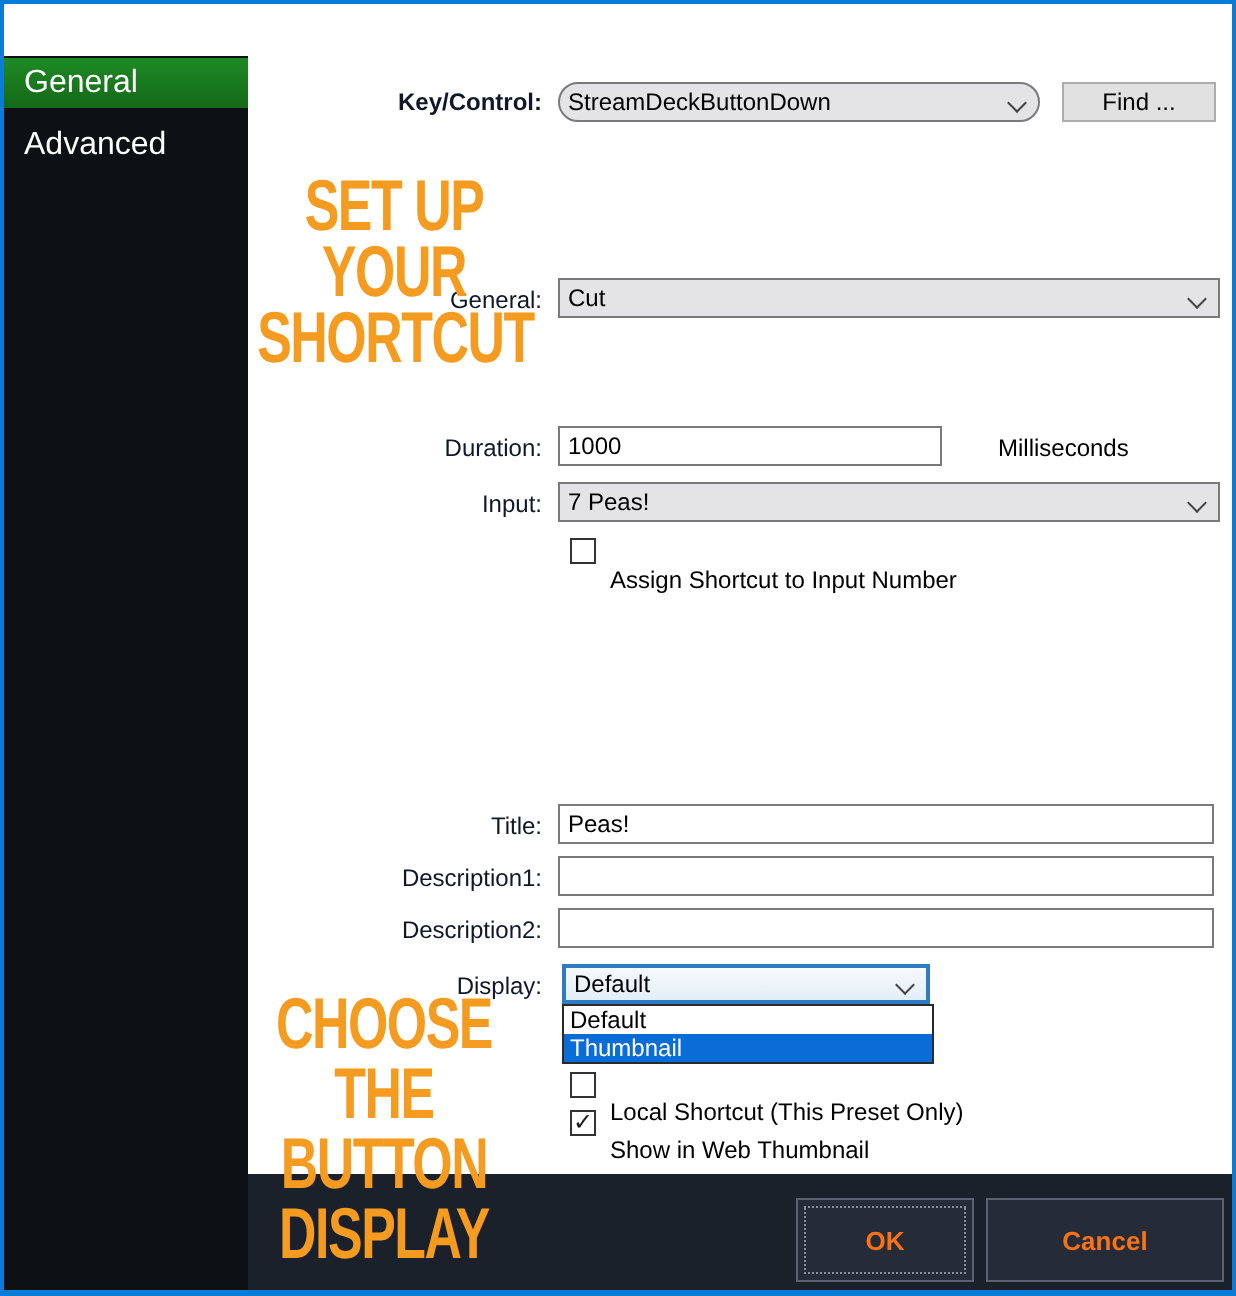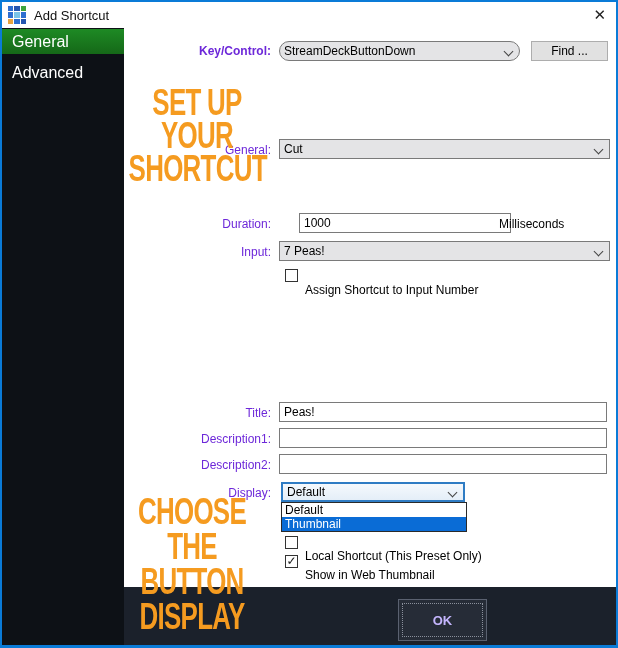--- a/index.html
+++ b/index.html
@@ -21,28 +21,28 @@
   .close-btn{position:absolute;right:10px;top:4px;font-size:15px;color:#222;cursor:pointer;line-height:18px;}
   
   .sidebar{position:absolute;left:0;top:26px;width:122px;bottom:0;background:#0d1116;}
   .side-item{height:25px;line-height:25px;padding-left:10px;color:#fff;font-size:16px;cursor:pointer;}
   .side-item.active{background:linear-gradient(#1e8a24,#156818);margin-top:1px;}
   .side-item.plain{margin-top:6px;}
   
   .main{position:absolute;left:122px;top:26px;right:0;height:559px;background:#fff;}
   
   .footer{position:absolute;left:122px;top:585px;right:0;bottom:0;background:#1b212b;}
-  .btn-dark{position:absolute;background:#262c37;border:1px solid #5a6170;color:#c4b5fd;
+  .btn-dark{position:absolute;background:#262c37;border:1px solid #5a6170;color:#f97316;
     font-weight:bold;font-size:13px;text-align:center;cursor:pointer;
     display:flex;align-items:center;justify-content:center;}
   .btn-dark.focused::after{content:"";position:absolute;inset:3px;border:1px dotted #8a909c;}
   #ok-btn{left:274px;top:12px;width:89px;height:42px;}
   #cancel-btn{left:369px;top:12px;width:119px;height:42px;}
   
-  .lbl{position:absolute;right:345px;white-space:nowrap;color:#6d28d9;}
+  .lbl{position:absolute;right:345px;white-space:nowrap;color:#0f172a;}
   .lbl.bold{font-weight:bold;}
   .combo{position:absolute;height:20px;background:#e4e4e6;border:1px solid #7a7a7a;
     padding:2px 20px 2px 4px;cursor:pointer;overflow:hidden;white-space:nowrap;}
   .combo.focused{background:linear-gradient(#f5f9fd,#e4eef8);border:2px solid #2f7cc4;padding-top:1px;}
   .chev{position:absolute;right:7px;top:6px;width:7px;height:7px;
     border-right:1.6px solid #444;border-bottom:1.6px solid #444;transform:rotate(45deg);}
   .combo.focused .chev{top:5px;}
   .tinput{position:absolute;height:20px;background:#fff;border:1px solid #7a7a7a;
     padding:0 4px;font-family:"Liberation Sans",sans-serif;font-size:12px;color:#000;}
   .unit{position:absolute;white-space:nowrap;}
@@ -60,35 +60,20 @@
   .annot div{line-height:33px;font-size:36px;}
   #annot-top{left:100px;top:84px;width:190px;}
   #annot-bottom{left:95px;top:492px;width:190px;}
   #annot-bottom div{line-height:35px;}
 </style>
 </head>
 <body>
 
 <div class="window">
 
-  <div class="titlebar">
-    <span class="app-icon">
-      <span class="c-b1"></span>
-        <span class="c-b2"></span>
-        <span class="c-g"></span>
-      <span class="c-b1"></span>
-        <span class="c-lb"></span>
-        <span class="c-b1"></span>
-      <span class="c-o"></span>
-        <span class="c-b1"></span>
-        <span class="c-b2"></span>
-    </span>
-    <span class="win-title">Add Shortcut</span>
-    <span class="close-btn">✕</span>
-  </div>
 
   <div class="sidebar">
     <div class="side-item active">General</div>
     <div class="side-item plain">Advanced</div>
   </div>
 
   <div class="main"></div>
 
   <span class="lbl bold" style="top:42px;">Key/Control:</span>
   <div class="combo" style="left:277px;top:39px;width:241px;border-radius:10px;">
@@ -99,21 +84,21 @@
     <span>Find ...</span>
   </div>
 
   <span class="lbl" style="top:141px;">General:</span>
   <div class="combo" style="left:277px;top:137px;width:331px;">
     <span>Cut</span>
     <span class="chev"></span>
   </div>
 
   <span class="lbl" style="top:215px;">Duration:</span>
-  <input class="tinput" style="left: 277px; top: 211px; width: 212px; margin-left: 20px;" value="1000">
+  <input class="tinput" style="left: 277px; top: 211px; width: 192px;" value="1000">
   <span class="unit" style="left:497px;top:215px;">Milliseconds</span>
 
   <span class="lbl" style="top:243px;">Input:</span>
   <div class="combo" style="left:277px;top:239px;width:331px;">
     <span>7 Peas!</span>
     <span class="chev"></span>
   </div>
 
   <span class="cb" style="left:283px;top:267px;"></span>
   <span class="cb-lbl" style="left:303px;top:268px;">Assign Shortcut to Input Number</span>
@@ -140,20 +125,23 @@
   <span class="cb" style="left:283px;top:534px;"></span>
   <span class="cb-lbl" style="left:303px;top:534px;">Local Shortcut (This Preset Only)</span>
 
   <span class="cb" style="left:283px;top:553px;"><span>✓</span></span>
   <span class="cb-lbl" style="left:303px;top:553px;">Show in Web Thumbnail</span>
 
   <div class="footer">
     <div class="btn-dark focused" id="ok-btn">
       <span>OK</span>
     </div>
+    <div class="btn-dark" id="cancel-btn">
+      <span>Cancel</span>
+    </div>
   </div>
 
   <div class="annot" id="annot-top">
     <div>SET UP</div>
     <div>YOUR</div>
     <div>SHORTCUT</div>
   </div>
   <div class="annot" id="annot-bottom">
     <div>CHOOSE</div>
     <div>THE</div>

